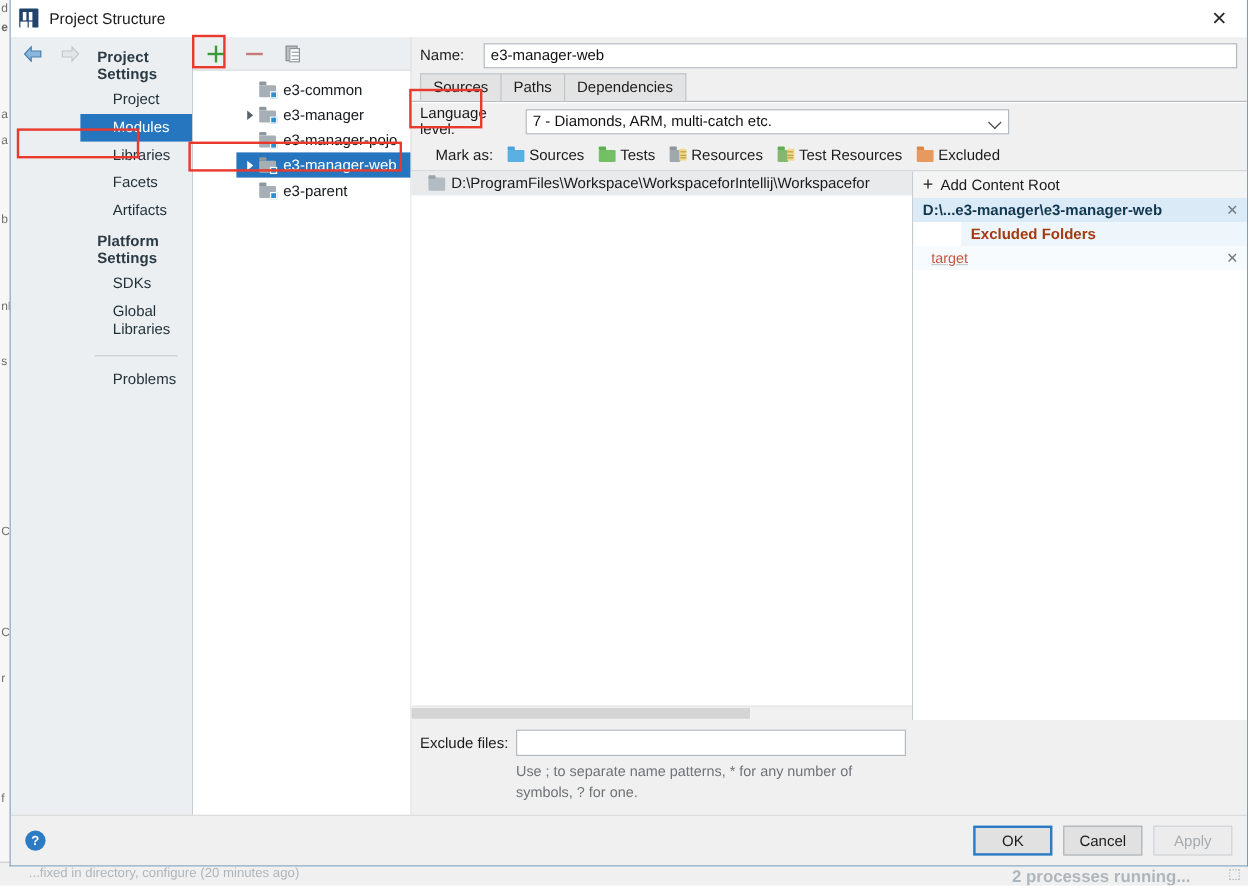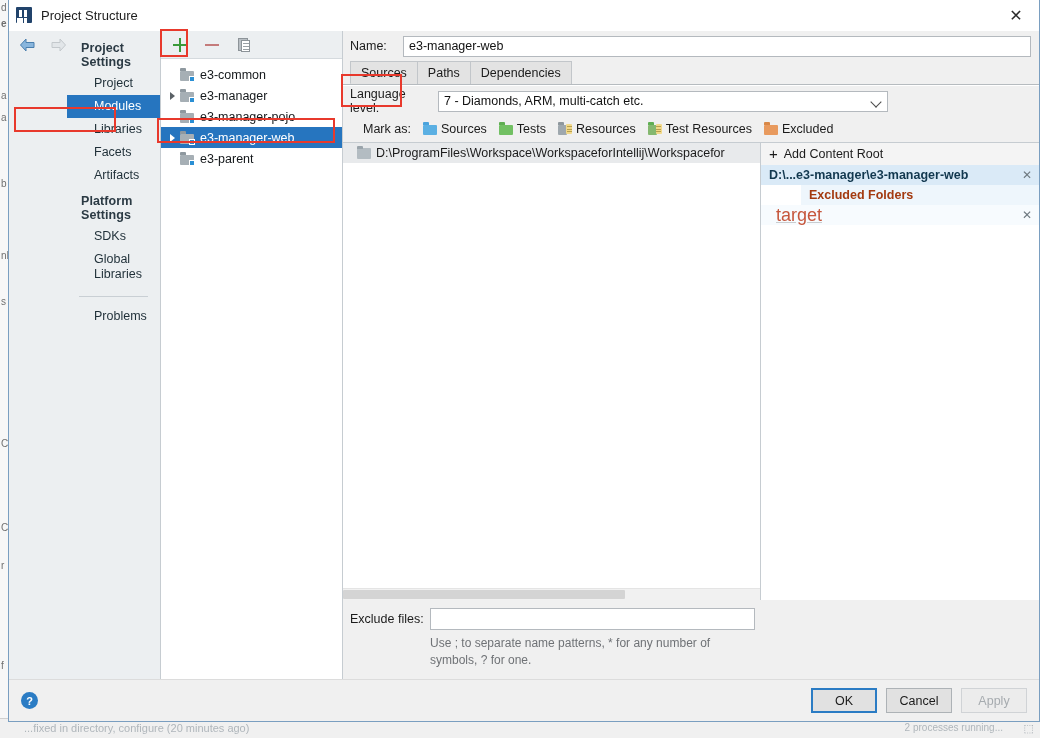--- a/index.html
+++ b/index.html
@@ -29,22 +29,22 @@
   }
   #ide-statusbar {
     position: absolute; left: 0; bottom: 0; width: 1040px; height: 20px;
     background: #f0f0f0; border-top: 1px solid #cfcfcf; z-index: 0;
   }
   #ide-statusbar .st-left {
     position: absolute; left: 24px; top: 3px; font-size: 11px; color: #9aa3aa;
     white-space: nowrap; opacity: .75;
   }
   #ide-statusbar .st-right {
-    position: absolute; right: 37px; top: 3px; font-size: 10px; color: #9aa3aa;
-    white-space: nowrap; opacity: .75;
+    position: absolute; right: 48px; top: 3px; font-size: 14px; color: #9aa3aa;
+    white-space: nowrap; opacity: .75; font-weight: bold;
   }
   #ide-statusbar .st-far {
     position: absolute; right: 6px; top: 3px; font-size: 11px; color: #9aa3aa;
   }
 
   
   #dialog {
     position: absolute; left: 8px; top: 0; width: 1032px; height: 722px;
     background: #f0f0f0;
     border: 1px solid #7a9ec0;
@@ -119,21 +119,21 @@
     display: flex; align-items: center; padding-left: 9px; gap: 12px;
   }
   .tb-btn { width: 20px; height: 20px; position: relative; cursor: default; }
   .plus-h { position: absolute; left: 3px; top: 9px; width: 14px; height: 2.6px; background: #3a9a3a; }
   .plus-v { position: absolute; left: 8.7px; top: 3px; width: 2.6px; height: 14px; background: #3a9a3a; }
   .minus-h { position: absolute; left: 3px; top: 9px; width: 14px; height: 2.6px; background: #c47b7b; }
   .copy-back { position: absolute; left: 4px; top: 3px; width: 10px; height: 13px; background: #b9bfc4; border: 1px solid #8d9499; }
   .copy-front { position: absolute; left: 7px; top: 5px; width: 9px; height: 12px; background: #ffffff; border: 1px solid #8d9499; }
   .copy-line { position: absolute; width: 6px; height: 1px; background: #9aa1a6; left: 9px; }
 
-  #tree-list { flex: 1; padding-top: 5px; background: #ffffff; }
+  #tree-list { flex: 1; padding-top: 5px; background: #ffffff; padding-left: 36px; }
   .tree-row {
     height: 21px; display: flex; align-items: center; cursor: default;
     padding-left: 4px; position: relative;
   }
   .tree-row.selected { background: #2675bf; }
   .tree-row.selected .tree-label { color: #ffffff; }
   .twisty {
     width: 15px; height: 21px; flex: none; position: relative;
   }
   .twisty.has::after {
@@ -180,21 +180,21 @@
   }
   .tab.active { background: #e3e3e3; border-bottom: 1px solid #e3e3e3; }
 
   #tab-content {
     flex: 1; display: flex; flex-direction: column; min-height: 0;
     border-top: 1px solid #ffffff;
   }
   #lang-row { height: 30px; display: flex; align-items: center; padding: 0 0 0 7px; }
   #lang-label { width: 88px; font-size: 12.5px; color: #1b1b1b; }
   #lang-combo {
-    width: 450px; height: 21px; background: #ffffff; border: 1px solid #b4b9be;
+    width: 403px; height: 21px; background: #ffffff; border: 1px solid #b4b9be;
     display: flex; align-items: center; position: relative; padding: 0 5px;
     font-size: 12.5px; color: #111111; cursor: default;
   }
   #lang-chevron {
     position: absolute; right: 7px; top: 6px;
     width: 8px; height: 8px;
     border-left: 1.5px solid #4b4b4b; border-bottom: 1.5px solid #4b4b4b;
     transform: rotate(-45deg);
   }
 
@@ -255,21 +255,21 @@
   }
   #excluded-head {
     height: 20px; background: #eef6fc; display: flex; align-items: center;
     padding-left: 8px; font-size: 12.5px; font-weight: bold; color: #a33a10; margin-left: 40px;
   }
   #excluded-item {
     height: 20px; background: #f7fbfe; display: flex; align-items: center;
     padding-left: 15px; position: relative;
   }
   #excluded-item .etext {
-    font-size: 18px; color: #c6573d; text-decoration: underline;
+    font-size: 12px; color: #c6573d; text-decoration: underline;
     text-decoration-color: #c9cdd0;
   }
   #roots-right-filler { flex: 1; background: #ffffff; }
 
   #exclude-files-block {
     flex: none; background: #f0f0f0; padding: 8px 0 10px 0;
   }
   #exclude-row { display: flex; align-items: center; padding-left: 7px; }
   #exclude-label { width: 80px; font-size: 12.5px; color: #1b1b1b; }
   #exclude-input {

